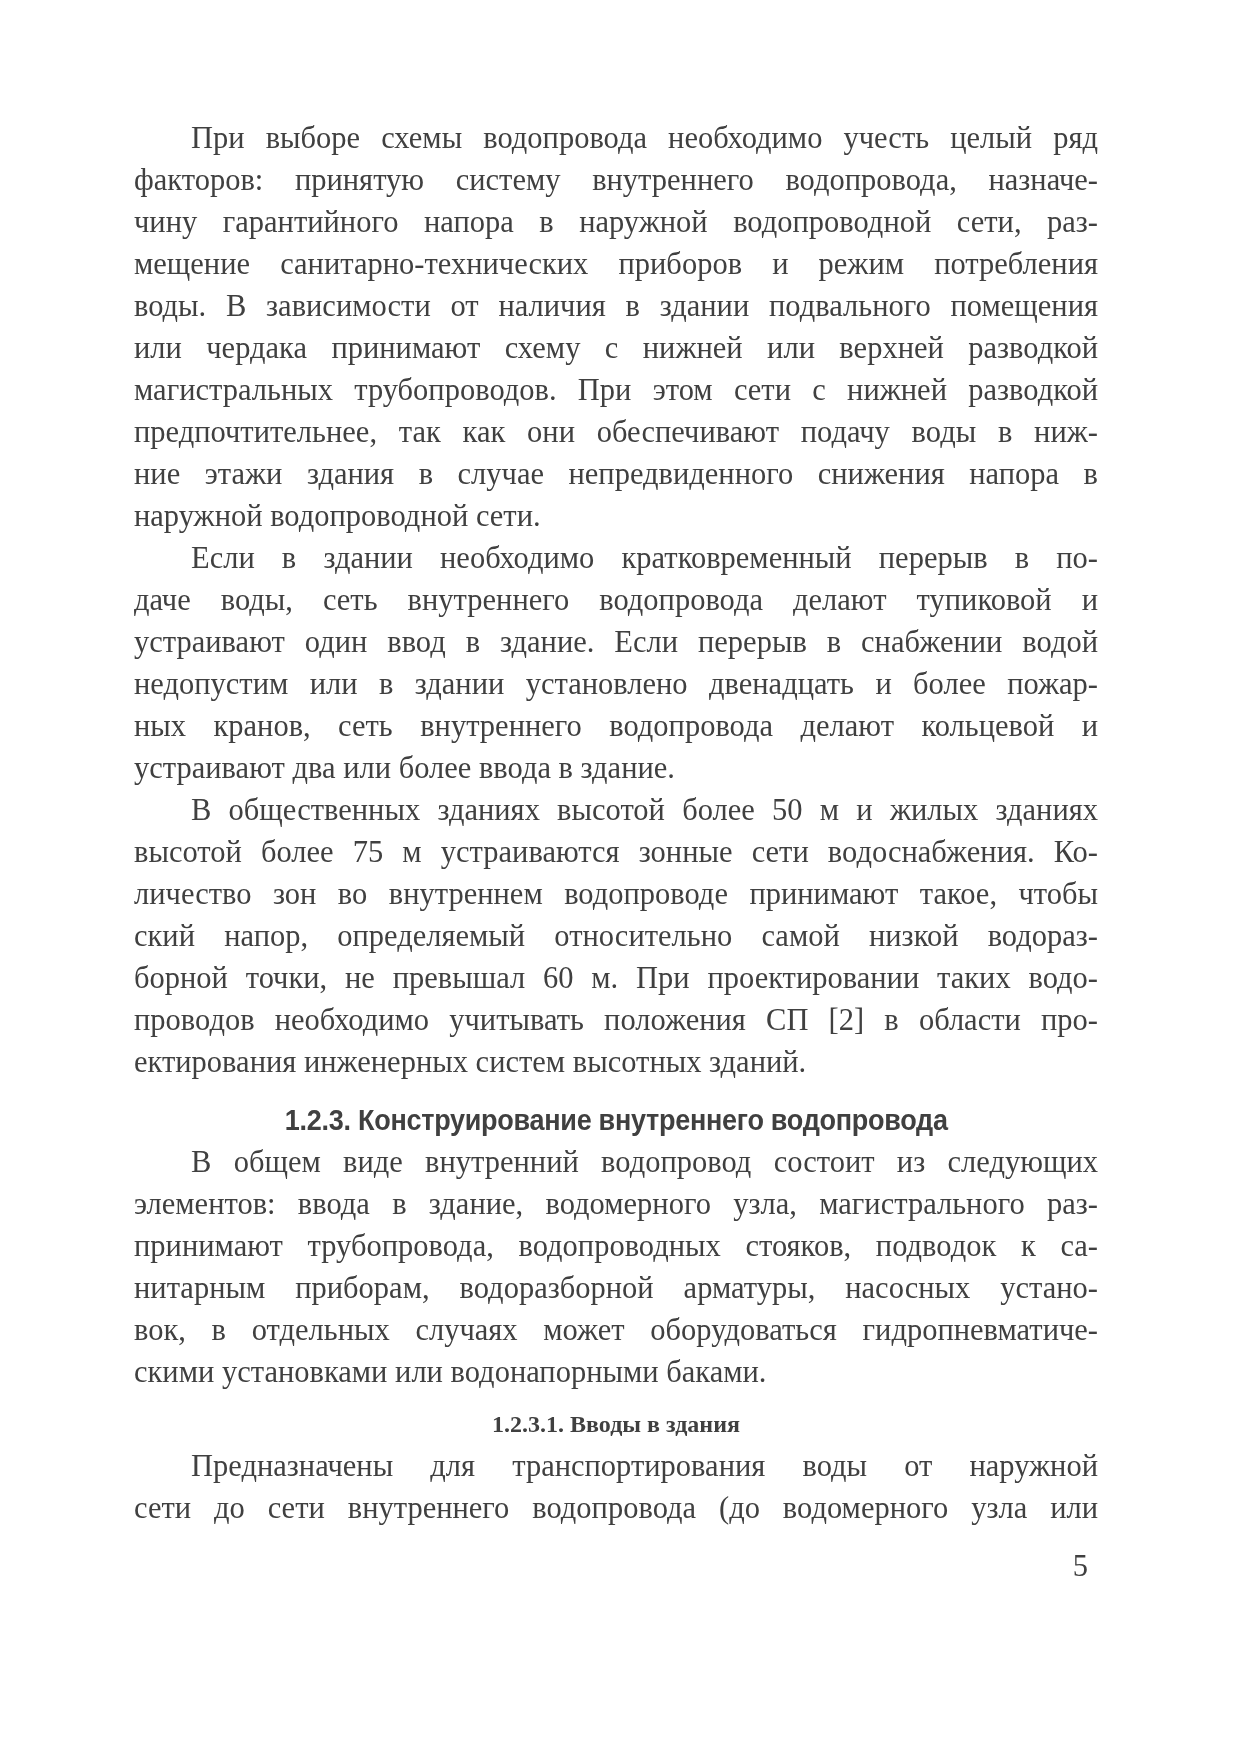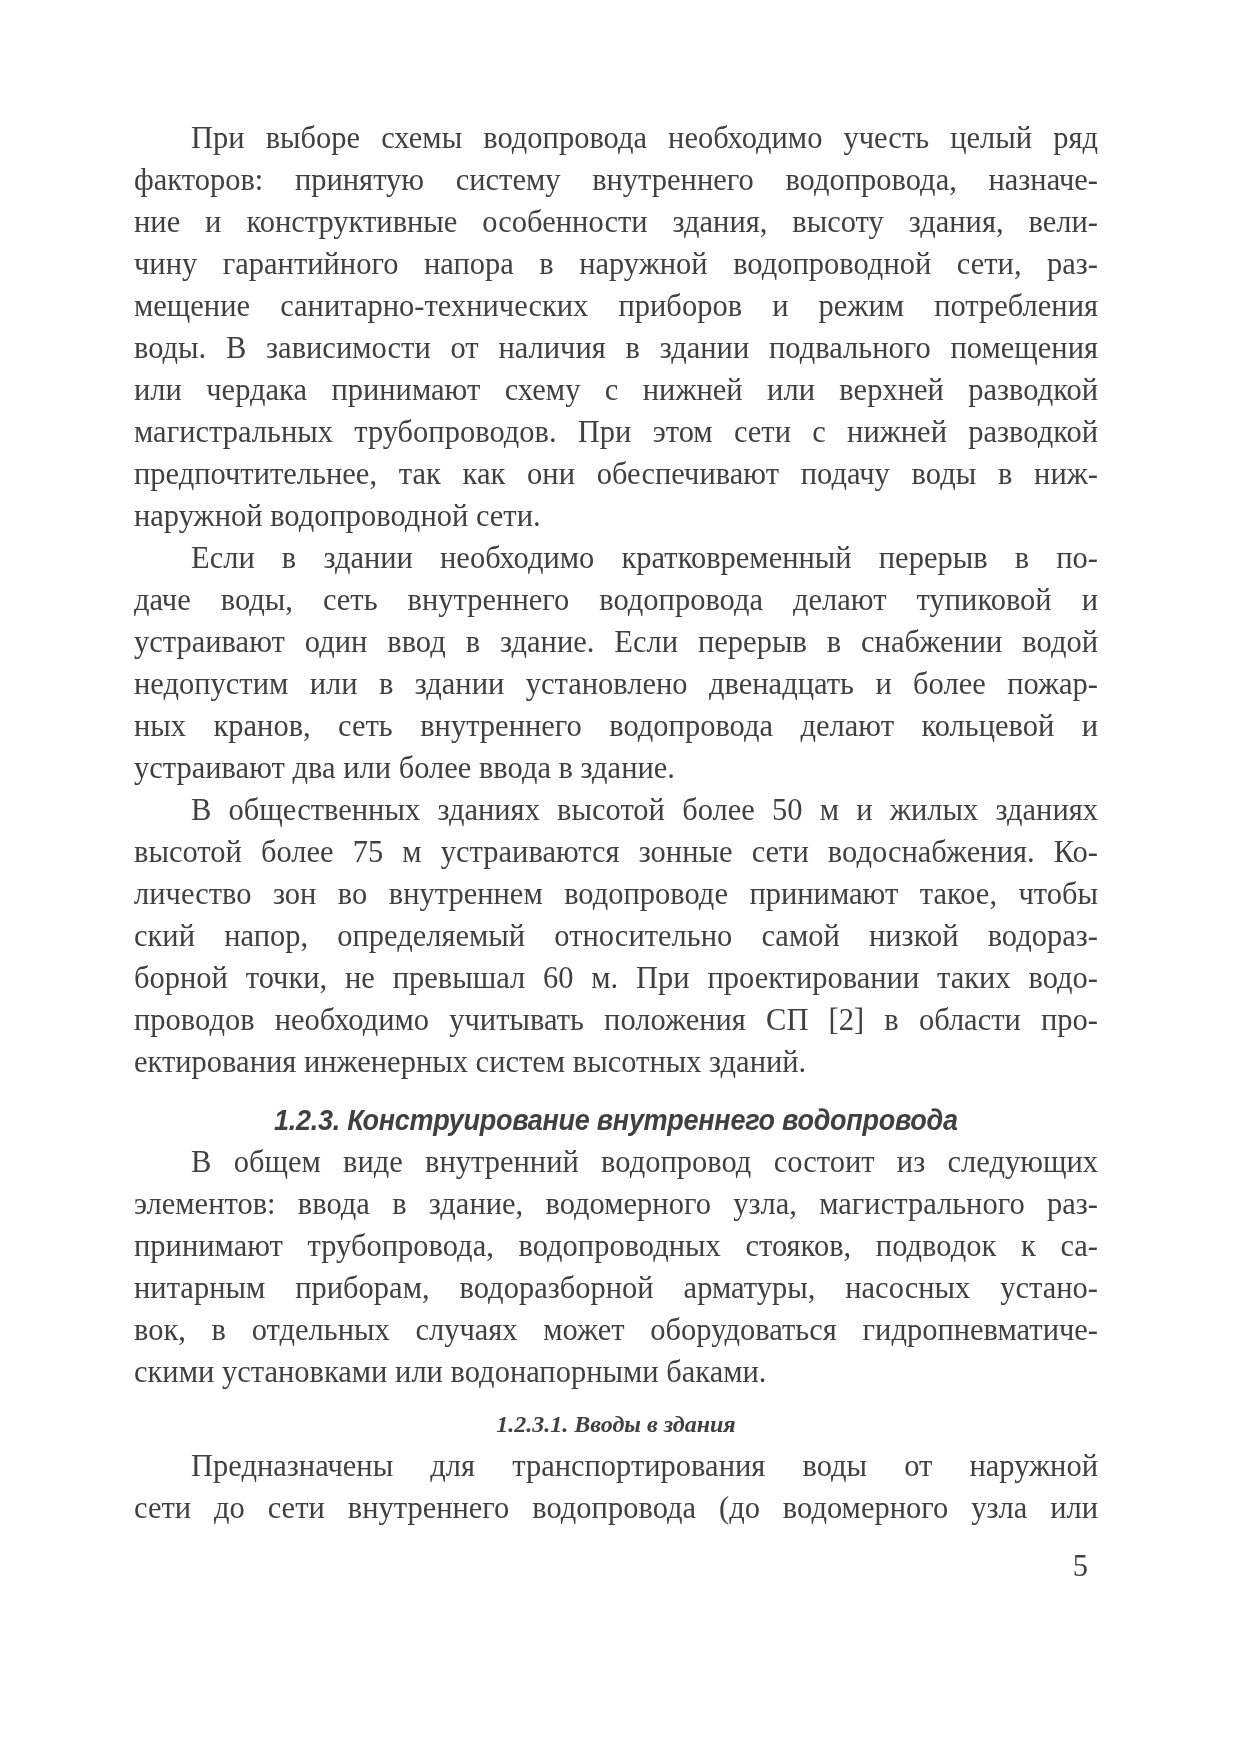--- a/index.html
+++ b/index.html
@@ -29,21 +29,20 @@
     text-align: justify;
     text-align-last: justify;
     overflow: visible;
   }
   .line.first { text-indent: 57px; }
   .line.last { text-align-last: left; white-space: normal; }
   .heading {
     text-align: center;
     height: 42px;
     line-height: 42px;
-    font-style: italic;
   }
   .heading.sans {
     margin-top: 16px;
     font-family: "Liberation Sans", sans-serif;
     font-weight: bold;
     font-size: 30px;
   }
   .heading.sans .heading-inner {
     display: inline-block;
     transform: scaleX(0.9);
@@ -66,27 +65,27 @@
 </style>
 </head>
 <body>
 
 <div class="page">
   <div class="textblock">
     <div>
         <div class="para">
           <div class="line first">При выборе схемы водопровода необходимо учесть целый ряд</div>
           <div class="line">факторов: принятую систему внутреннего водопровода, назначе-</div>
-          <div class="line">ние и конструктивные особенности здания, высоту здания, вели-</div>
           <div class="line">чину гарантийного напора в наружной водопроводной сети, раз-</div>
           <div class="line">мещение санитарно-технических приборов и режим потребления</div>
           <div class="line">воды. В зависимости от наличия в здании подвального помещения</div>
           <div class="line">или чердака принимают схему с нижней или верхней разводкой</div>
           <div class="line">магистральных трубопроводов. При этом сети с нижней разводкой</div>
           <div class="line">предпочтительнее, так как они обеспечивают подачу воды в ниж-</div>
+          <div class="line">ние этажи здания в случае непредвиденного снижения напора в</div>
           <div class="line last">наружной водопроводной сети.</div>
         </div>
         <div class="para">
           <div class="line first">Если в здании необходимо кратковременный перерыв в по-</div>
           <div class="line">даче воды, сеть внутреннего водопровода делают тупиковой и</div>
           <div class="line">устраивают один ввод в здание. Если перерыв в снабжении водой</div>
           <div class="line">недопустим или в здании установлено двенадцать и более пожар-</div>
           <div class="line">ных кранов, сеть внутреннего водопровода делают кольцевой и</div>
           <div class="line last">устраивают два или более ввода в здание.</div>
         </div>

